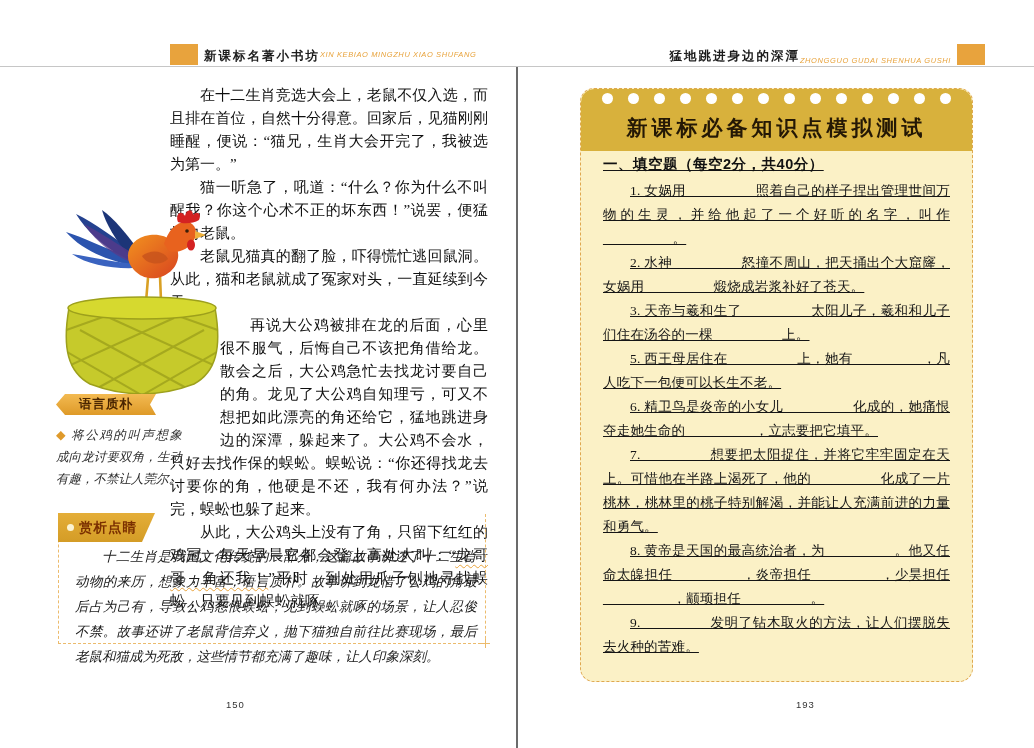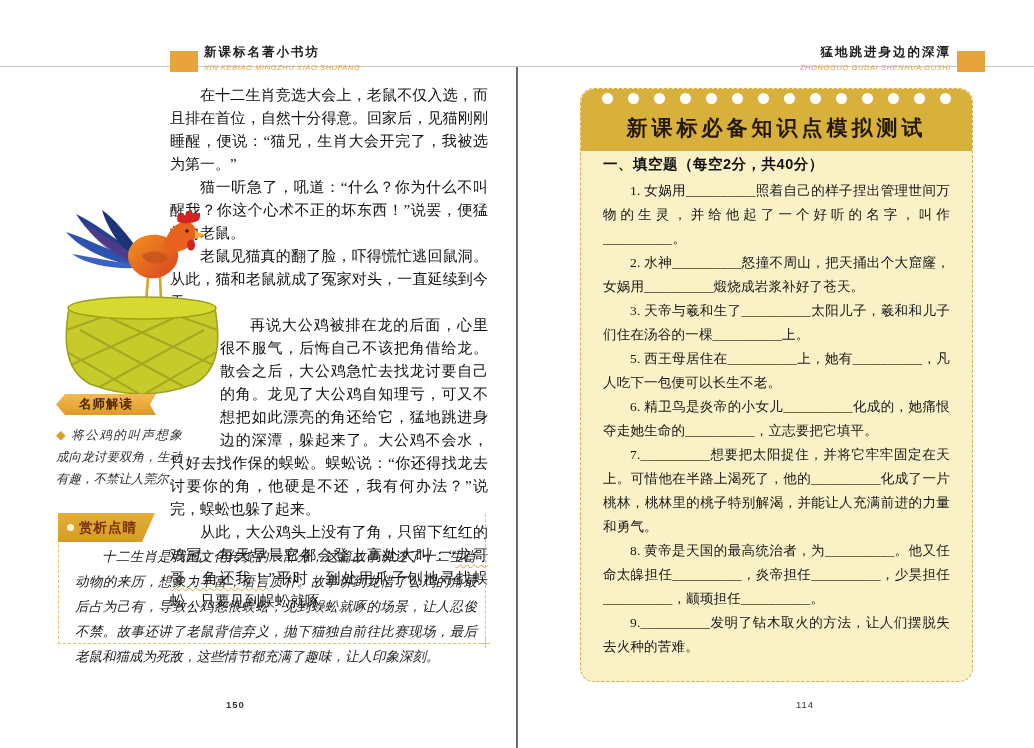--- a/index.html
+++ b/index.html
@@ -7,21 +7,21 @@
     position:relative;width:1034px;height:748px;background:#ffffff;
     font-family:"Liberation Serif",serif;color:#151515;overflow:hidden;
     margin:0 auto;
   }
   
   .hline{position:absolute;left:0;top:66px;width:1034px;height:1px;background:#c6c6c6;}
   .hdr{position:absolute;top:44px;display:flex;align-items:flex-end;gap:6px;}
   .hdr-left{left:170px;}
   .hdr-right{right:49px;}
   .hdr-sq{width:28px;height:21px;background:#E8A33D;}
-  .hdr-txt{display:flex;flex-direction:column;line-height:1.05;}
+  .hdr-txt{display:flex;flex-direction:row;line-height:1.05;}
   .hdr-title{font:bold 12.5px "Liberation Sans",sans-serif;color:#1c1c1c;letter-spacing:2px;}
   .hdr-pinyin{font:italic 7.5px "Liberation Sans",sans-serif;color:#E8A33D;letter-spacing:.6px;margin-top:2px;}
   .hdr-right .hdr-txt{align-items:flex-end;}
   
   .divider{position:absolute;left:516px;top:67px;width:2px;height:681px;background:#6b6b6b;}
   
   .story{
     position:absolute;left:170px;top:84px;width:318px;
     font-size:15px;line-height:23px;text-align:justify;color:#101010;
   }
@@ -59,35 +59,35 @@
   }
   .apprec-dot{width:7px;height:7px;border-radius:50%;background:#FBF3D2;}
   .apprec-text{
     padding:30px 8px 0 16px;font-size:13.5px;line-height:25px;
     text-indent:2em;text-align:justify;color:#1a1a1a;font-style:italic;
   }
   
   .panel{
     position:absolute;left:580px;top:88px;width:393px;height:594px;
     background:#FBF1C6;border:1px dashed #DFA850;border-radius:14px;
-    box-sizing:border-box;overflow:hidden;
+    box-sizing:border-box;overflow:hidden;text-decoration:underline;
   }
   .banner{position:relative;height:62px;background:#D8B13C;border-radius:13px 13px 0 0;}
   .holes{position:absolute;top:4px;left:0;right:0;display:flex;justify-content:center;gap:15px;}
   .hole{width:11px;height:11px;border-radius:50%;background:#ffffff;}
   .banner-title{
     position:absolute;bottom:9px;width:100%;text-align:center;
     font:bold 21px "Liberation Serif",serif;color:#241805;letter-spacing:4px;
   }
   .quiz-body{padding:4px 22px 0 22px;font-size:13.5px;line-height:24px;color:#151515;text-align:justify;}
   .quiz-section{font:bold 14.5px "Liberation Sans",sans-serif;color:#111;margin-bottom:5px;letter-spacing:.5px;}
   .question{margin:0;text-indent:2em;letter-spacing:.2px;}
   
   .pagenum{position:absolute;top:699px;font:9.5px "Liberation Sans",sans-serif;color:#333;letter-spacing:1px;}
-  .pagenum-left{left:226px;font-weight:bold;}
+  .pagenum-left{left:226px;}
   .pagenum-right{left:796px;}
 </style>
 </head>
 <body>
 
 <div id="stage">
 
   <div class="hline"></div>
 
   <div class="hdr hdr-left">
@@ -153,21 +153,21 @@
       <path d="M15,100 C8,140 14,164 36,176 C70,189 106,189 140,176 C162,164 168,140 161,100 C120,112 56,112 15,100 Z" fill="#C6CA2B" stroke="#9DA01C" stroke-width="1.5"></path>
       <g clip-path="url(#basketClip)" stroke="#9DA01C" stroke-width="2" opacity="0.8">
         <path d="M-10,130 L80,98 M10,160 L120,110 M40,182 L150,122 M80,192 L170,140 M120,196 L180,168"></path>
         <path d="M96,98 L186,130 M56,110 L166,160 M26,122 L136,182 M6,140 L96,192 M-4,168 L56,196"></path>
       </g>
       <ellipse cx="88" cy="100" rx="74" ry="11" fill="#D6D92F" stroke="#9DA01C" stroke-width="1.5"></ellipse>
     </svg>
   </div>
 
   <div class="tnote">
-    <div class="badge-teacher">名师解读</div>
+    <div class="badge-teacher">语言质朴</div>
     <div class="tnote-body">
       <span class="tnote-bullet">◆</span><span>将公鸡的叫声想象成向龙讨要双角，生动有趣，不禁让人莞尔。</span>
     </div>
   </div>
 
   <div class="apprec">
     <div class="badge-apprec">
       <span class="apprec-dot"></span>
       <span>赏析点睛</span>
     </div>
@@ -201,15 +201,15 @@
       <p class="question">3. 天帝与羲和生了__________太阳儿子，羲和和儿子们住在汤谷的一棵__________上。</p>
       <p class="question">5. 西王母居住在__________上，她有__________，凡人吃下一包便可以长生不老。</p>
       <p class="question">6. 精卫鸟是炎帝的小女儿__________化成的，她痛恨夺走她生命的__________，立志要把它填平。</p>
       <p class="question">7.__________想要把太阳捉住，并将它牢牢固定在天上。可惜他在半路上渴死了，他的__________化成了一片桃林，桃林里的桃子特别解渴，并能让人充满前进的力量和勇气。</p>
       <p class="question">8. 黄帝是天国的最高统治者，为__________。他又任命太皞担任__________，炎帝担任__________，少昊担任__________，颛顼担任__________。</p>
       <p class="question">9.__________发明了钻木取火的方法，让人们摆脱失去火种的苦难。</p>
     </div>
   </div>
 
   <div class="pagenum pagenum-left">150</div>
-  <div class="pagenum pagenum-right">114</div>
+  <div class="pagenum pagenum-right">193</div>
 
 </div>
 
 </body></html>

